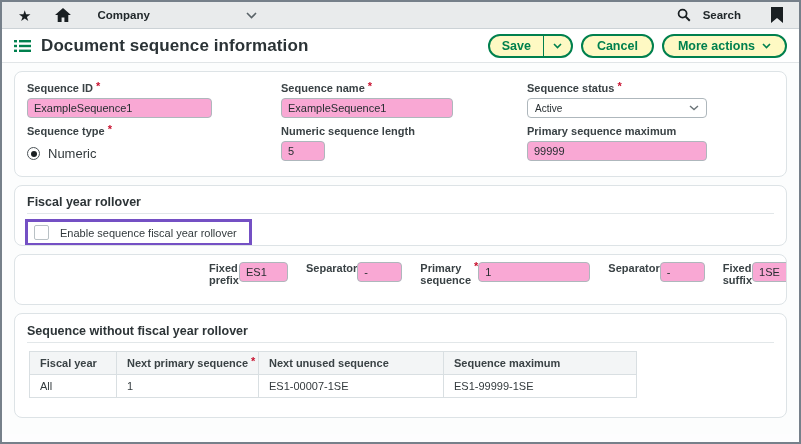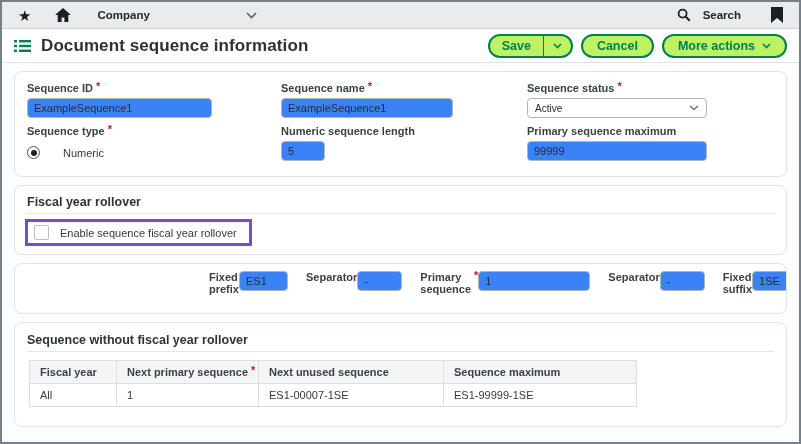--- a/index.html
+++ b/index.html
@@ -34,39 +34,39 @@
 
   
   .header{
     height:34px; background:#fff; border-bottom:1px solid #e1e5e7;
     display:flex; align-items:center; padding:0 12px;
   }
   .page-title{ margin-left:10px; font-size:17px; font-weight:700; color:#2b3336; letter-spacing:.1px; }
   .hdr-actions{ margin-left:auto; display:flex; align-items:center; gap:8px; }
   .pill{
     display:flex; align-items:center; height:24px;
-    border:2px solid #00804e; border-radius:13px; background:#bef264;
+    border:2px solid #00804e; border-radius:13px; background:#fef9c3;
     color:#00804e; font-size:12.5px; font-weight:700; cursor:pointer;
   }
   .pill .seg{ padding:0 12px; display:flex; align-items:center; height:100%; }
   .pill .seg.caret{ padding:0 9px; border-left:1px solid #00804e; }
   .pill.simple{ padding:0 14px; }
   .pill .gap{ margin-left:7px; display:flex; align-items:center; }
 
   
   .content{ padding:8px 12px; background:#fcfdfd; }
   .panel{
     background:#fff; border:1px solid #dde3e6; border-radius:8px;
     margin-bottom:8px; overflow:hidden;
   }
 
   .field-label{ font-size:11px; font-weight:600; color:#3a4245; display:flex; align-items:flex-start; }
   .req{ color:#c8102e; font-size:11px; margin-left:3px; position:relative; top:-2px; }
   input.txt{
-    height:20px; border:1px solid #aeb7bc; border-radius:4px; background:#3b82f6;
+    height:20px; border:1px solid #aeb7bc; border-radius:4px; background:#f9a8d4;
     font-family:"Liberation Sans",sans-serif; font-size:11px; color:#272e31;
     padding:0 6px; outline:none;
   }
   .fake-select{
     height:20px; border:1px solid #aeb7bc; border-radius:4px; background:#fff;
     font-size:10px; color:#272e31; padding:0 7px; display:flex; align-items:center;
     justify-content:space-between; cursor:pointer;
   }
 
   
@@ -74,24 +74,24 @@
   .fcol{ display:flex; flex-direction:column; }
   .fcol .field-label{ margin:2px 0 4px; }
   .fcol .row2{ margin-top:7px; }
   .radio-line{ display:flex; align-items:center; margin-top:5px; cursor:pointer; }
   .radio{
     width:13px; height:13px; border-radius:50%; border:1.5px solid #9aa3a8; background:#fff;
     display:inline-flex; align-items:center; justify-content:center;
   }
   .radio.checked{ border-color:#4c5458; }
   .radio.checked::after{ content:""; width:6px; height:6px; border-radius:50%; background:#1b2023; }
-  .radio-line .rlbl{ font-size:11px; color:#333a3d; margin-left:23px; font-weight:400; }
-
-  
-  .panel-fiscal{ height:70px; padding:9px 12px; }
+  .radio-line .rlbl{ font-size:13px; color:#333a3d; margin-left:8px; font-weight:400; }
+
+  
+  .panel-fiscal{ height:61px; padding:9px 12px; }
   .section-heading{ font-size:12.5px; font-weight:700; color:#2d3437; }
   .section-rule{ border:none; border-top:1px solid #e2e7e9; margin-top:4px; }
   .hl-box{
     margin-top:5px; margin-left:-2px; display:inline-flex; align-items:center;
     border:3px solid #7450c4; padding:3px 12px 3px 6px; background:#fff;
   }
   .checkbox{
     width:15px; height:15px; border:1px solid #b9c1c5; border-radius:2px; background:#fff;
     display:inline-block; cursor:pointer;
   }

